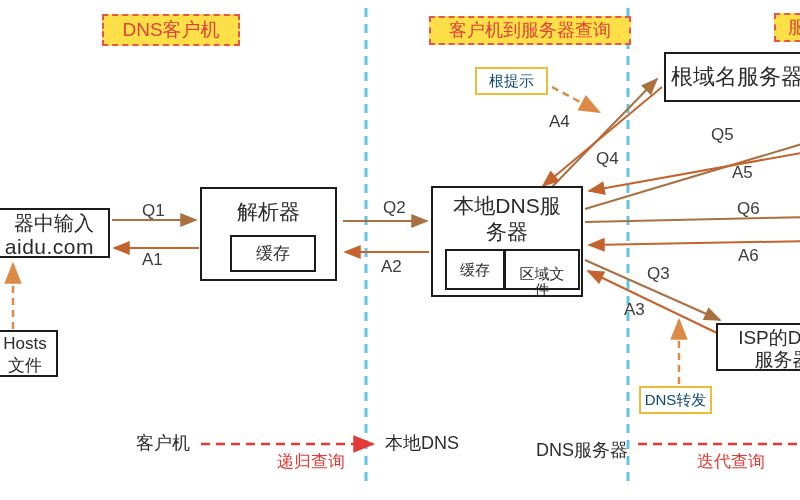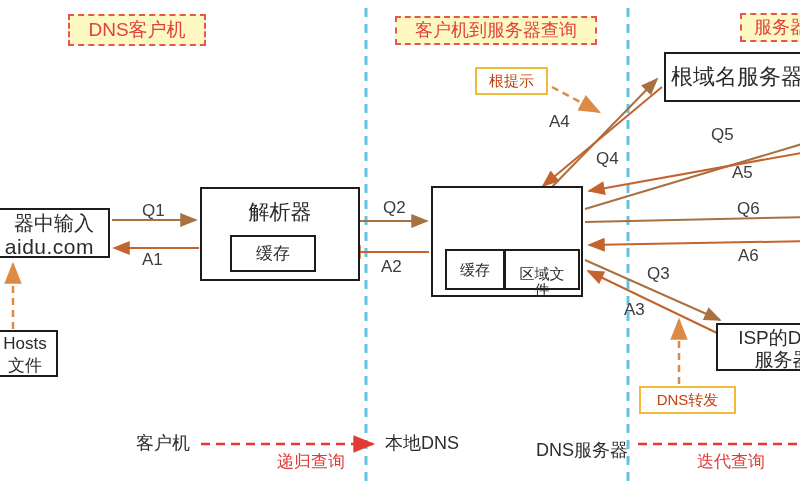--- a/index.html
+++ b/index.html
@@ -13,21 +13,21 @@
   
   .node {
     position:absolute; background:#fff; border:2px solid #1c1c1c;
     color:#2a2a2a; z-index:2; box-sizing:border-box; text-align:center;
   }
   .node-browser { left:-88px; top:208px; width:198px; height:50px;
     text-align:right; padding:2px 14px 0 0; font-size:20px; line-height:23px; }
   .node-browser .latin { font-size:21px; letter-spacing:0.5px; }
   .node-hosts { left:-48px; top:330px; width:106px; height:47px;
     padding:1px 0 0 40px; font-size:17px; line-height:22px; }
-  .node-resolver { left:200px; top:187px; width:160px; height:94px; }
+  .node-resolver { left:200px; top:187px; width:137px; height:94px; }
   .node-resolver .title { margin-top:9px; font-size:21px; }
   .inner-cache {
     position:absolute; left:28px; top:46px; width:86px; height:37px;
     border:2px solid #1c1c1c; box-sizing:border-box;
     font-size:17px; line-height:33px; text-align:center;
   }
   .node-localdns { left:431px; top:186px; width:152px; height:111px; }
   .node-localdns .title { margin:5px auto 0; width:116px; font-size:21px; line-height:26px; }
   .ld-cell {
     position:absolute; border:2px solid #1c1c1c; box-sizing:border-box;
@@ -37,36 +37,36 @@
   .ld-zone  { left:71px; width:76px; padding-top:3px; }
   .ld-zone .wrap { width:48px; margin:12px auto; line-height:16px; }
   .node-root { left:664px; top:52px; width:146px; height:50px;
     font-size:22px; line-height:46px; }
   .node-isp { left:716px; top:323px; width:134px; height:48px;
     padding-top:2px; font-size:19px; line-height:22px; }
 
   
   .region {
     position:absolute; z-index:3; box-sizing:border-box;
-    border:2px dashed #e65550; background:#fef9c3; color:#e0413c;
-    font-size:18px; text-align:center;
+    border:2px dashed #e65550; background:#fde047; color:#e0413c;
+    font-size:18px; text-align:center;margin-left:34px;
   }
   .region-client { left:68px; top:14px; width:138px; height:32px; line-height:28px; font-size:19px; }
   .region-c2s { left:395px; top:16px; width:202px; height:29px; line-height:25px; }
   .region-s2s { left:740px; top:13px; width:140px; height:29px; line-height:25px;
     text-align:left; padding-left:12px; }
 
   
   .note {
     position:absolute; z-index:3; box-sizing:border-box;
-    border:2px solid #eebc38; background:#fff; color:#c2410c;
+    border:2px solid #eebc38; background:#fff; color:#0c4a6e;
     font-size:15px; text-align:center;
   }
   .note-roothint { left:475px; top:67px; width:73px; height:28px; line-height:24px; }
-  .note-dnsfwd  { left:639px; top:386px; width:97px; height:28px; line-height:24px; }
+  .note-dnsfwd  { left:639px; top:386px; width:73px; height:28px; line-height:24px; }
 
   
   .elabel { position:absolute; z-index:2; color:#3c3c3c; font-size:17px; }
   .el-q1 { left:142px; top:201px; }  .el-a1 { left:142px; top:250px; }
   .el-q2 { left:383px; top:198px; }  .el-a2 { left:381px; top:257px; }
   .el-q4 { left:596px; top:149px; }  .el-a4 { left:549px; top:112px; }
   .el-q5 { left:711px; top:125px; }  .el-a5 { left:732px; top:163px; }
   .el-q6 { left:737px; top:199px; }  .el-a6 { left:738px; top:246px; }
   .el-q3 { left:647px; top:264px; }  .el-a3 { left:624px; top:300px; }
 
@@ -138,20 +138,21 @@
     <div>Hosts</div>
     <div>文件</div>
   </div>
 
   <div class="node node-resolver">
     <div class="title">解析器</div>
     <div class="inner-cache">缓存</div>
   </div>
 
   <div class="node node-localdns">
+    <div class="title">本地DNS服务器</div>
     <div class="ld-cell ld-cache">缓存</div>
     <div class="ld-cell ld-zone">
       <div class="wrap">区域文件</div>
     </div>
   </div>
 
   <div class="node node-root">根域名服务器</div>
 
   <div class="node node-isp">
     <div>ISP的DNS</div>

